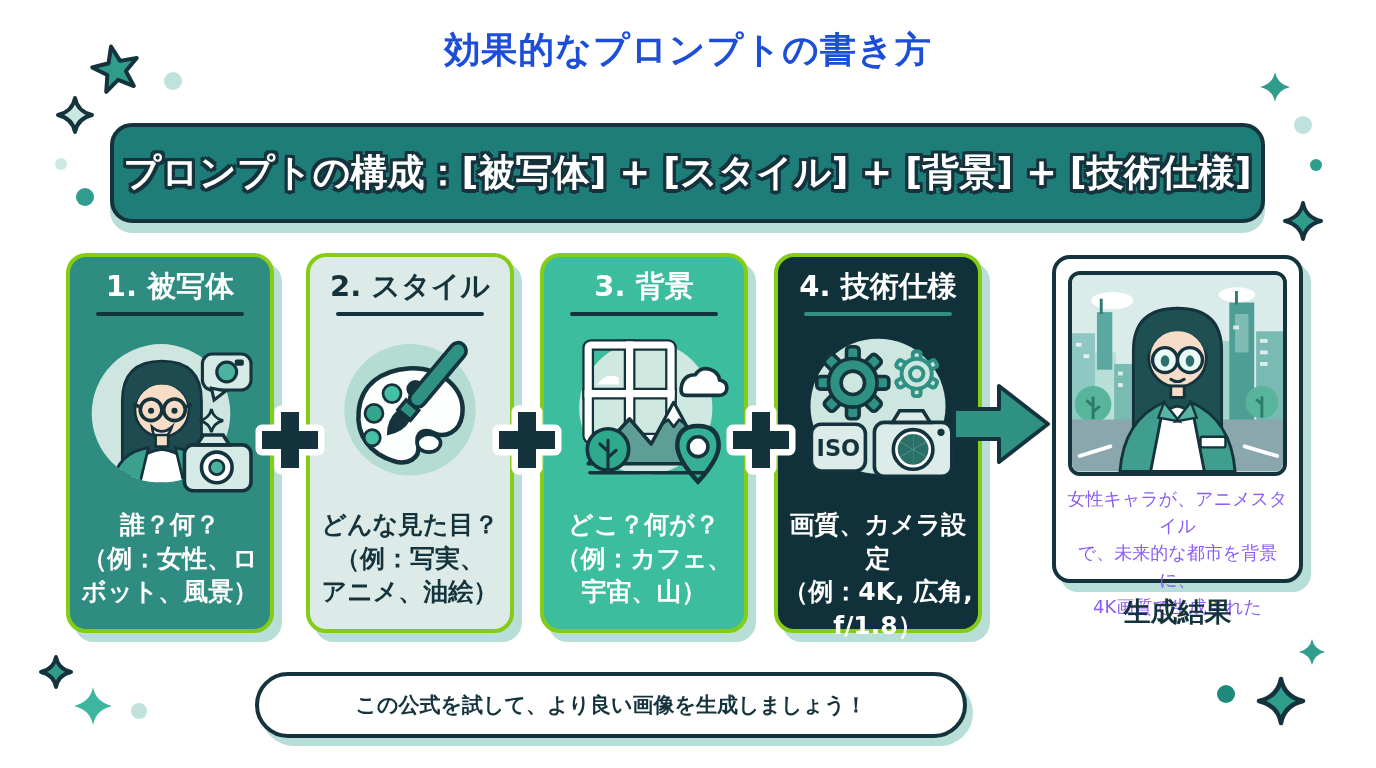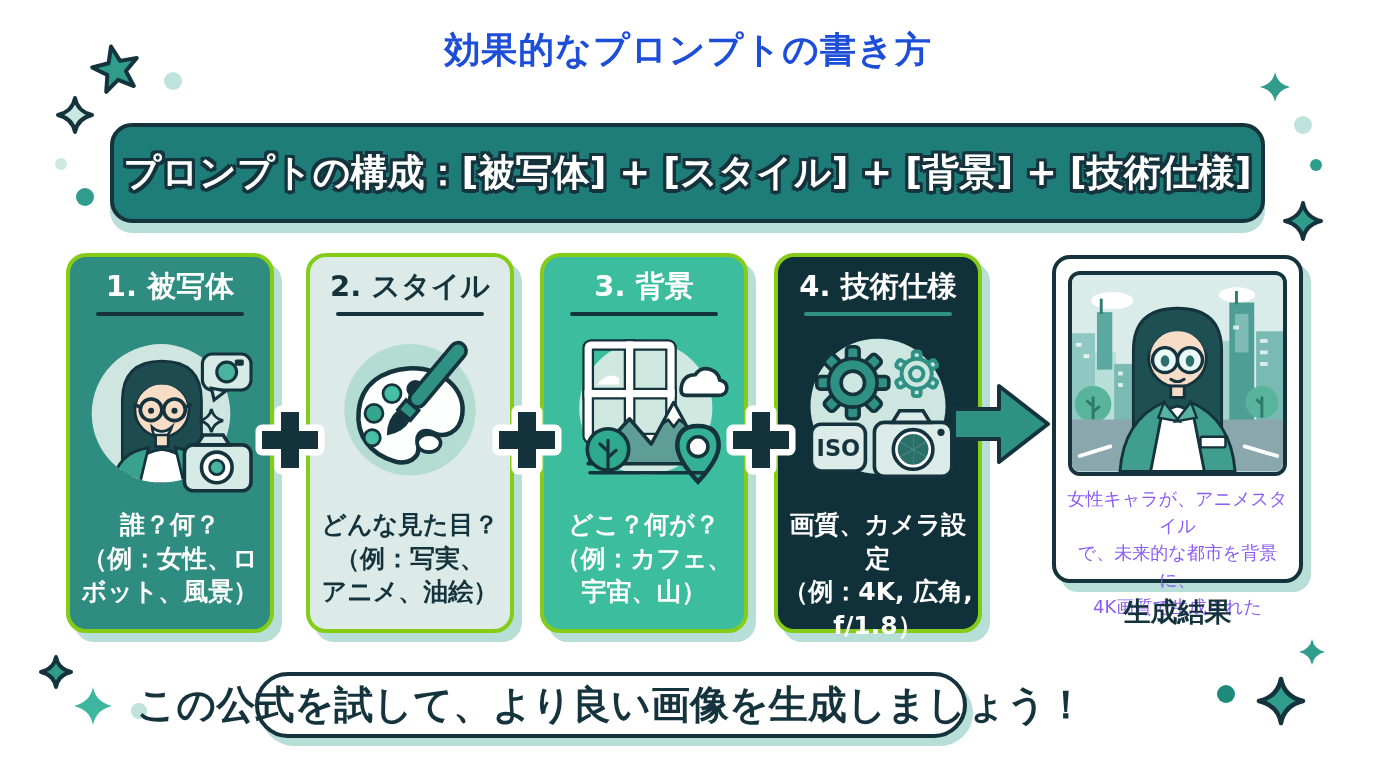--- a/index.html
+++ b/index.html
@@ -62,21 +62,21 @@
   .result-label{
     position:absolute;left:1052px;top:594px;width:251px;text-align:center;
     font-size:27px;font-weight:bold;color:#14333c;
   }
   
   .footer-banner{
     position:absolute;left:255px;top:672px;width:712px;height:66px;box-sizing:border-box;
     background:#ffffff;border:4px solid #14333c;border-radius:33px;box-shadow:6px 8px 0 #b7ded7;
     display:flex;align-items:center;justify-content:center;
   }
-  .footer-banner span{font-size:39px;font-weight:bold;color:#14333c;white-space:nowrap;}
+  .footer-banner span{font-size:21px;font-weight:bold;color:#14333c;white-space:nowrap;}
   .decor{position:absolute;left:0;top:0;pointer-events:none;}
   svg text{font-family:"DejaVu Sans","Liberation Sans",sans-serif;}
 </style>
 </head>
 <body>
 
 <div class="canvas">
 
   <svg class="decor" width="1376" height="768" viewBox="0 0 1376 768">
     <g stroke-linejoin="round">

